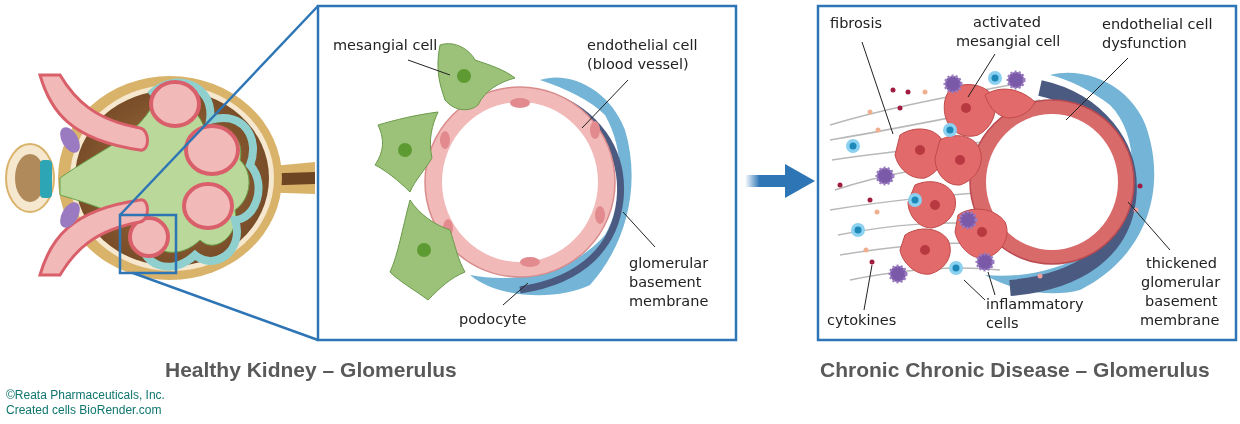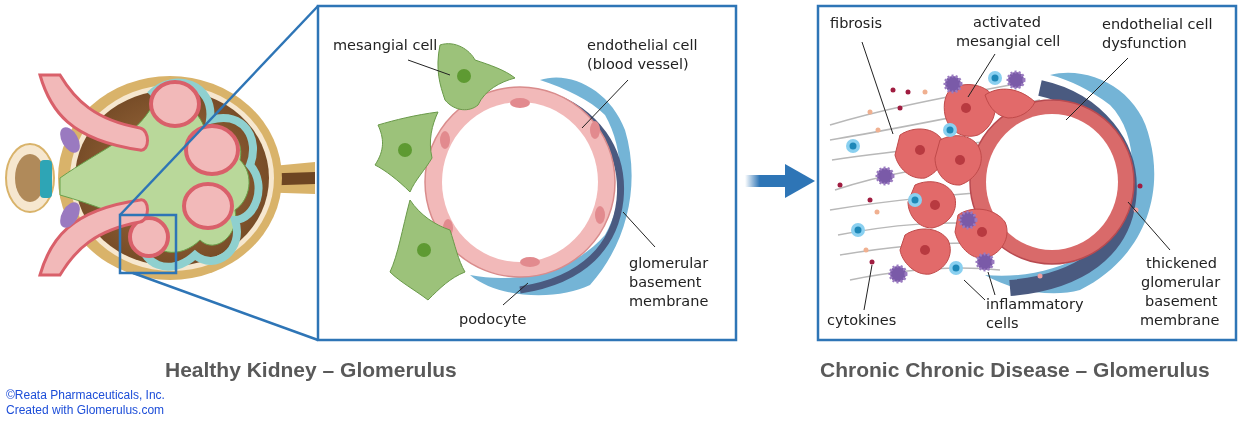--- a/index.html
+++ b/index.html
@@ -1,20 +1,20 @@
 <!DOCTYPE html>
 <html><head>
 <meta charset="utf-8">
 <style>
   html,body{margin:0;padding:0;background:#ffffff;}
   body{width:1240px;height:424px;position:relative;overflow:hidden;font-family:"DejaVu Sans",sans-serif;}
   svg{position:absolute;left:0;top:0;}
   .lbl{font-family:"DejaVu Sans",sans-serif;font-size:14.5px;fill:#222222;}
   .title{position:absolute;font-family:"Liberation Sans",sans-serif;font-weight:bold;font-size:21px;color:#595959;white-space:nowrap;}
-  .credit{position:absolute;left:6px;font-family:"Liberation Sans",sans-serif;font-size:12px;color:#1d4ed8;white-space:nowrap;line-height:14px;}
+  .credit{position:absolute;left:6px;font-family:"Liberation Sans",sans-serif;font-size:12px;color:#0f766e;white-space:nowrap;line-height:14px;}
 </style>
 </head>
 <body>
 
 <svg width="1240" height="424" viewBox="0 0 1240 424">
   <defs>
     <linearGradient id="arrowGrad" x1="0" x2="1" y1="0" y2="0">
       <stop offset="0" stop-color="#2e75b6" stop-opacity="0"></stop>
       <stop offset="0.35" stop-color="#2e75b6" stop-opacity="1"></stop>
     </linearGradient>
@@ -203,13 +203,13 @@
     <line x1="995" y1="295" x2="988" y2="272" stroke="#222" stroke-width="1"></line>
     <text class="lbl" x="827" y="325">cytokines</text>
     <line x1="864" y1="310" x2="872" y2="265" stroke="#222" stroke-width="1"></line>
   </g>
 </svg>
 
 <div class="title" style="left:165px;top:358px;">Healthy Kidney – Glomerulus</div>
 <div class="title" style="left:820px;top:358px;">Chronic Chronic Disease – Glomerulus</div>
 
 <div class="credit" style="top:388px;">©Reata Pharmaceuticals, Inc.</div>
-<div class="credit" style="top:403px;">Created with Glomerulus.com</div>
+<div class="credit" style="top:403px;">Created cells BioRender.com</div>
 
 </body></html>

